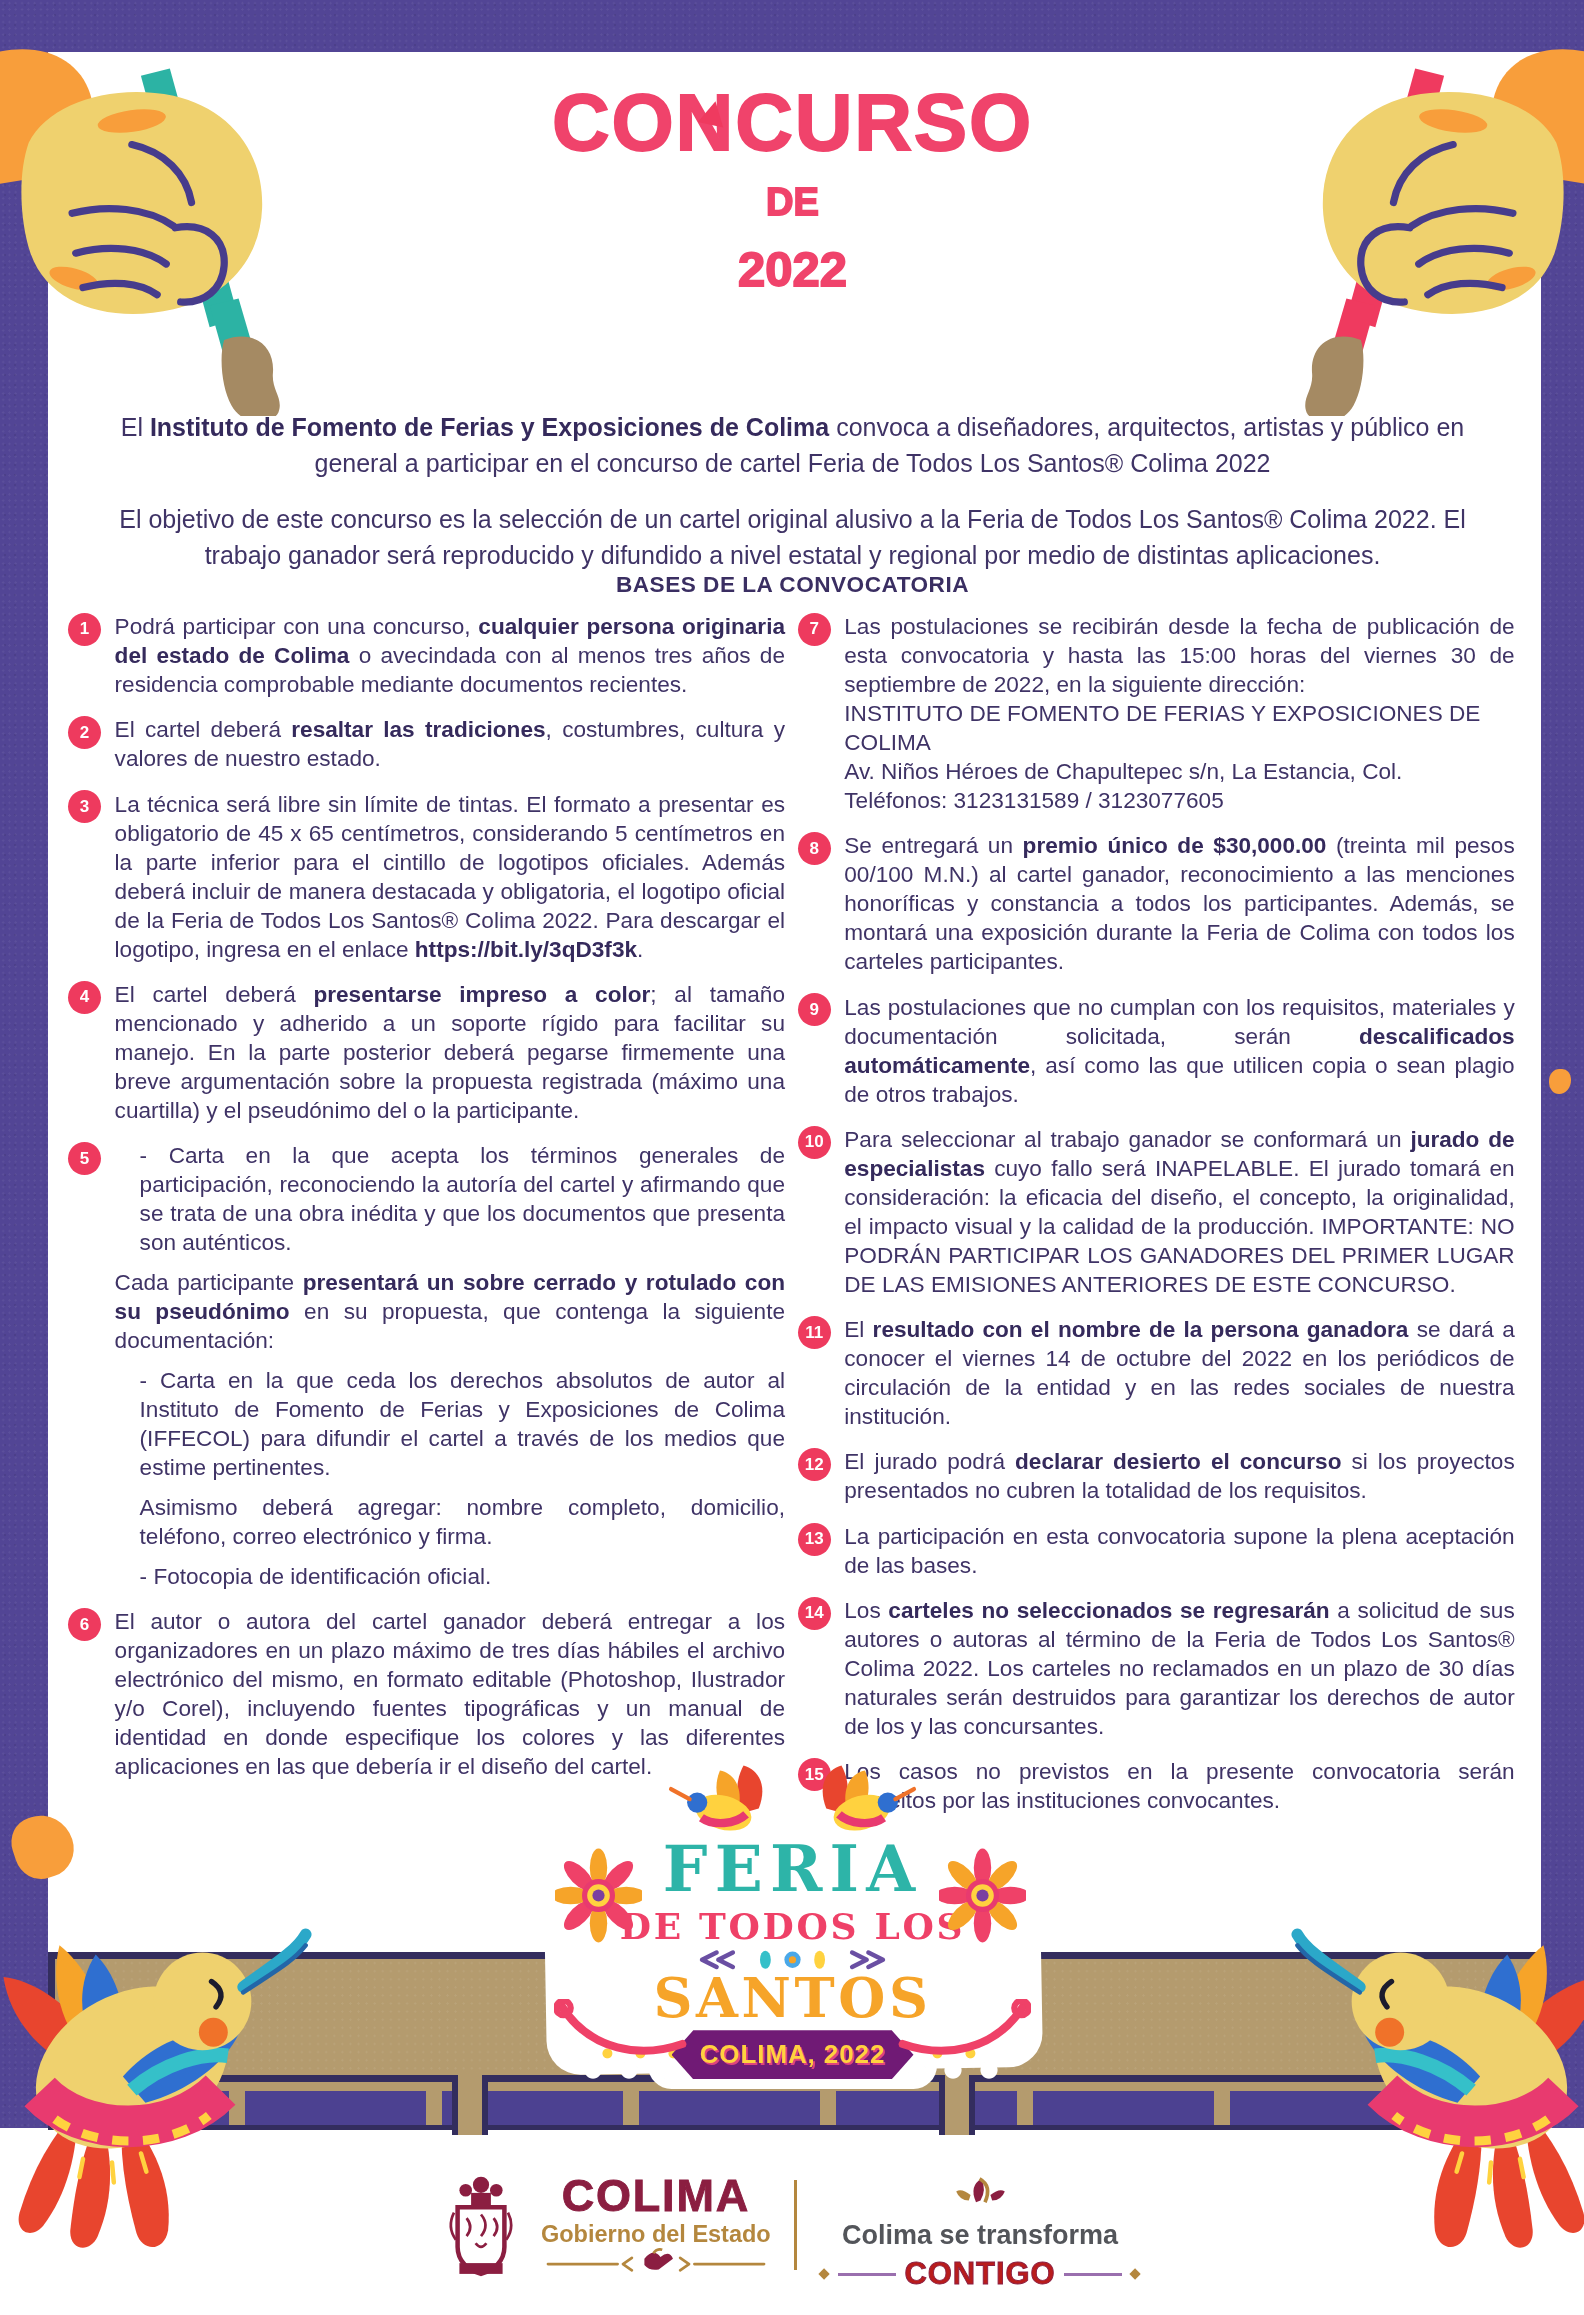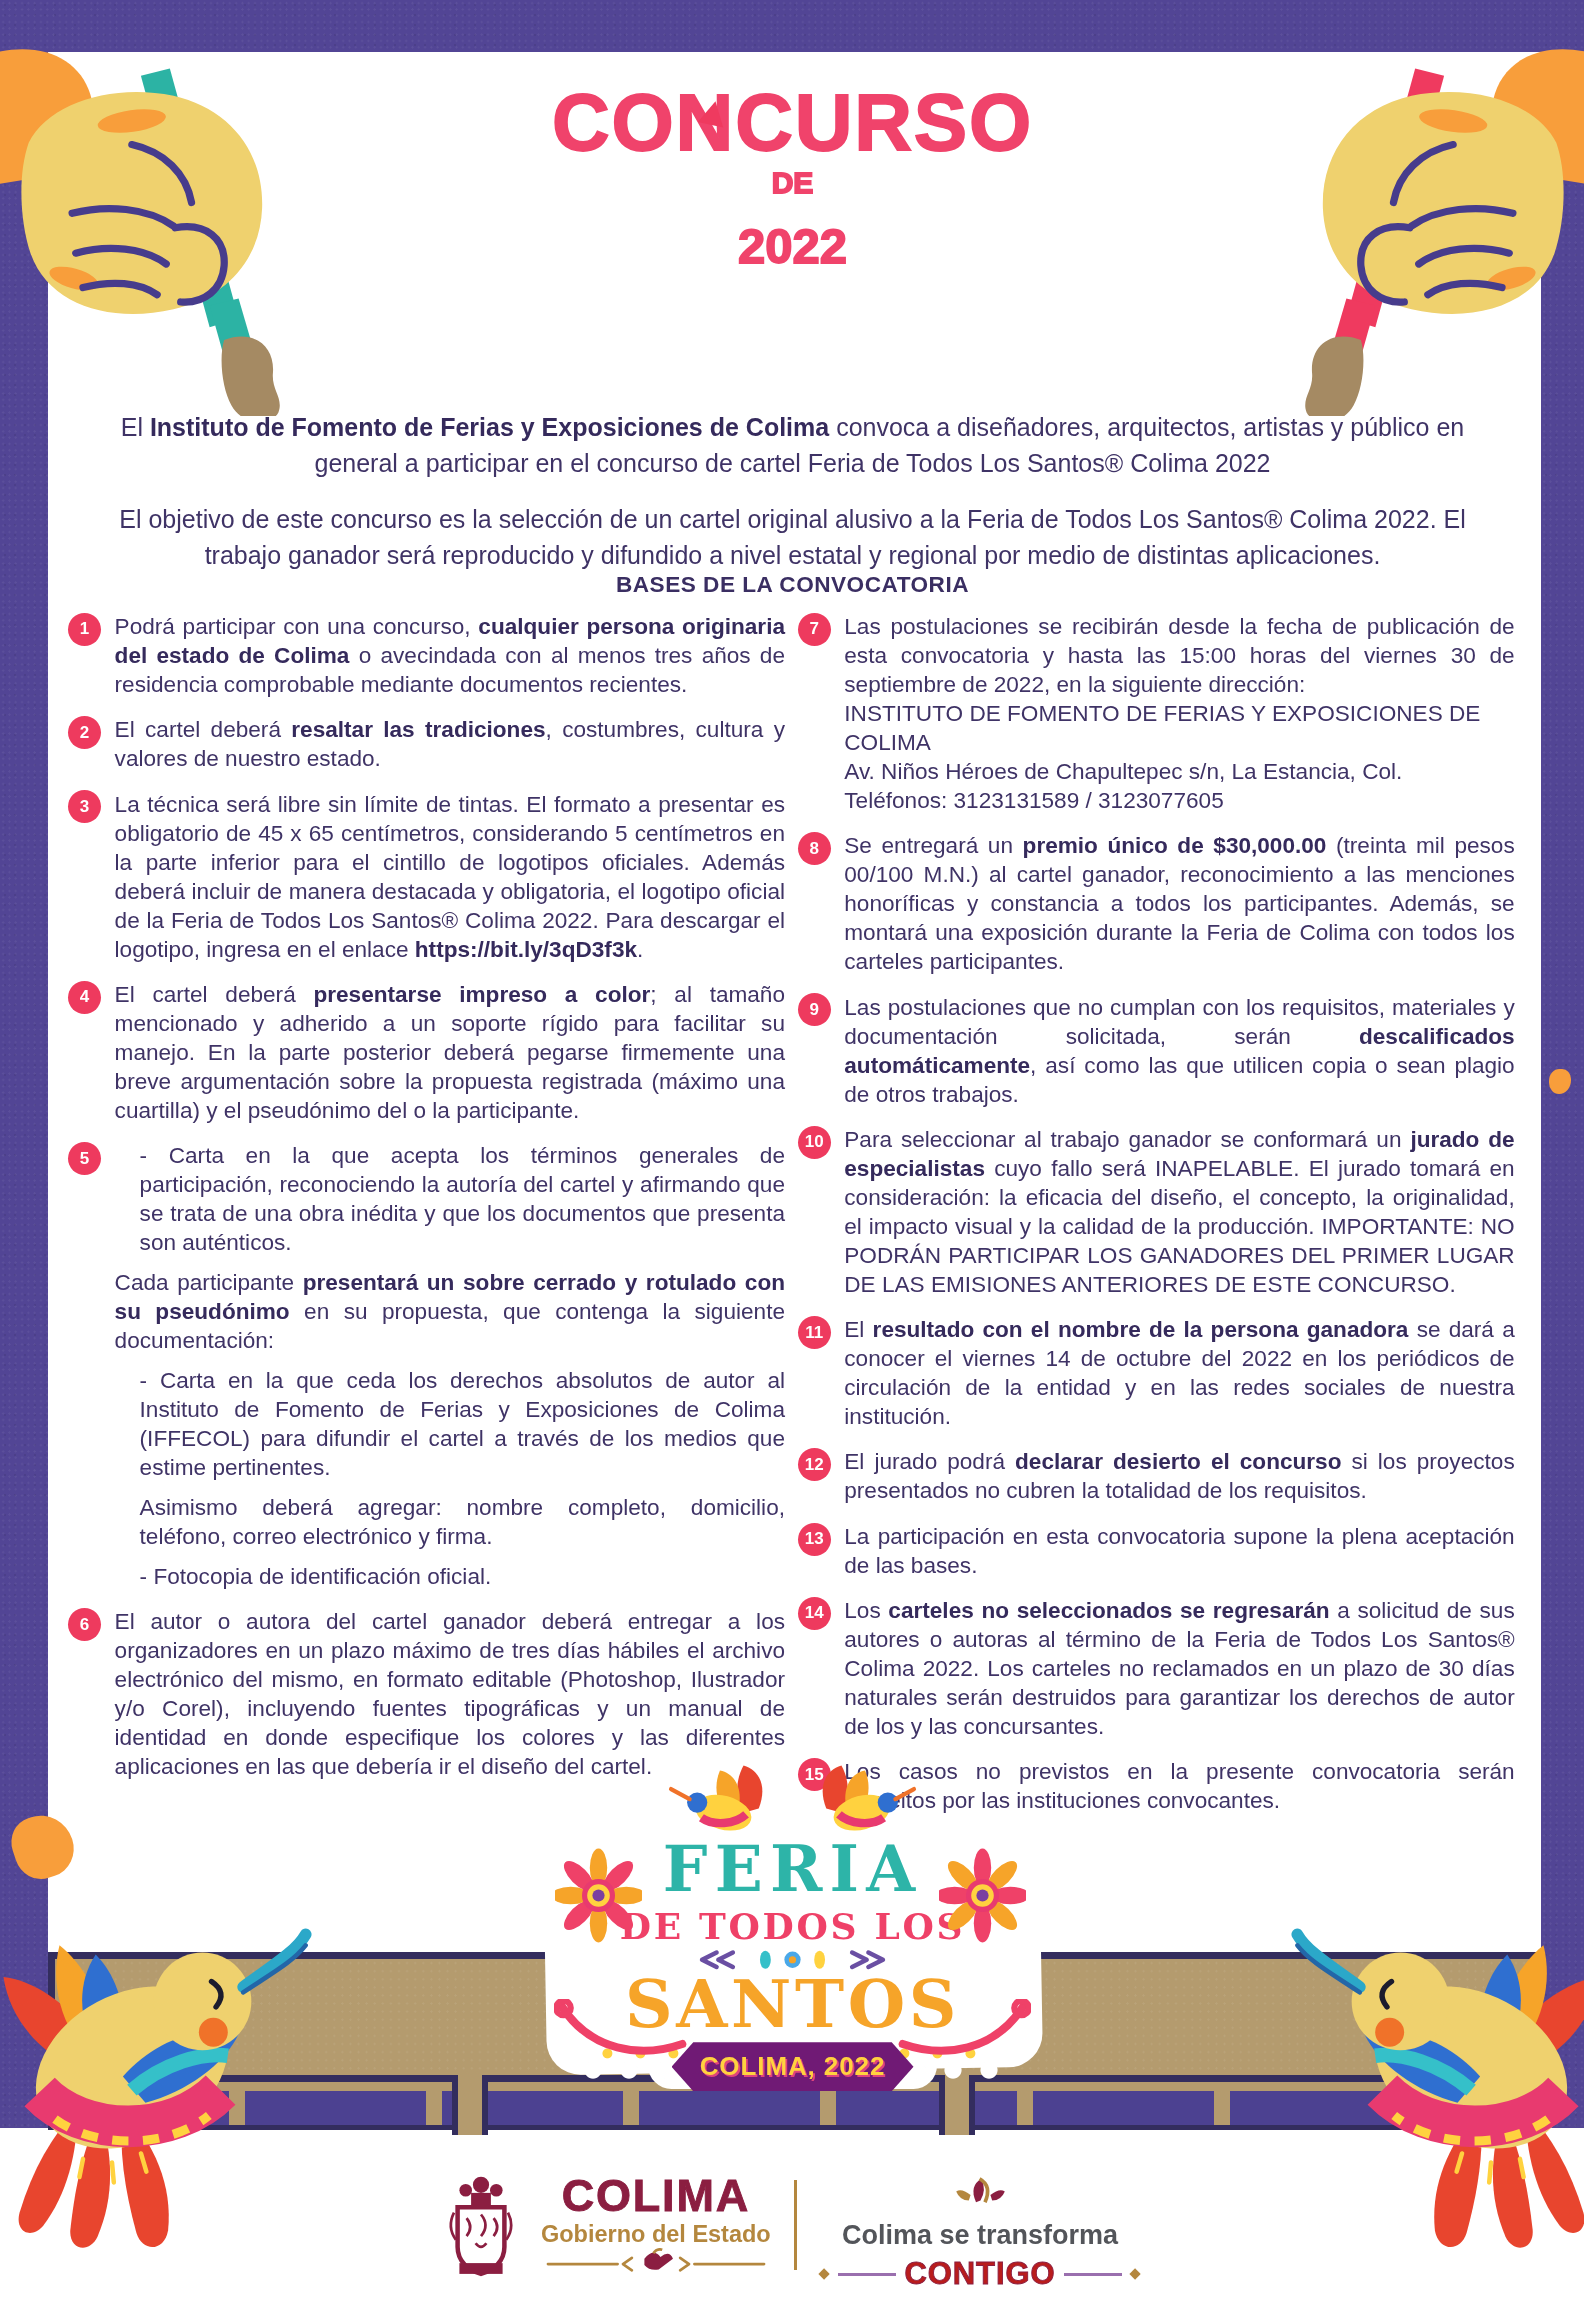--- a/index.html
+++ b/index.html
@@ -18,21 +18,21 @@
        border-right:13.6px solid transparent;border-bottom:24.4px solid #ef3a5f;transform:rotate(12deg);z-index:3;}
   .blobL{position:absolute;left:12.7px;top:1815px;width:60px;height:63px;background:#f89e3b;
          border-radius:46% 60% 52% 48%;transform:rotate(-18deg);z-index:3;}
   .dotR{position:absolute;left:1549px;top:1069px;width:22px;height:25px;background:#f89e3b;
         border-radius:52% 44% 60% 50%;z-index:3;}
   
   .title{position:absolute;left:0;top:83px;width:100%;text-align:center;color:#f0436b;
          font-weight:bold;line-height:1;z-index:2;}
   .title>div{-webkit-text-stroke:1.8px #f0436b;}
   .t1{font-size:80px;letter-spacing:1.8px;}
-  .t2{font-size:30px;margin-top:5px;}
+  .t2{font-size:38px;margin-top:20px;}
   .t3{font-size:119px;letter-spacing:1.8px;margin-top:6.3px;}
   .t4{font-size:49px;margin-top:23.5px;}
   
   .intro{position:absolute;left:87px;top:409px;width:1411px;text-align:center;color:#3f3366;
          font-size:25px;line-height:36px;z-index:2;}
   .intro p{margin:0 0 20px 0;}
   .b{font-weight:bold;color:#352a5c;}
   .section-heading{position:absolute;left:0;top:572px;width:100%;text-align:center;font-weight:bold;
                    font-size:22.6px;letter-spacing:0.5px;color:#3a2e62;z-index:2;}
   
@@ -66,21 +66,21 @@
   .blob2{position:absolute;left:118px;top:271px;width:289px;height:56px;background:#fff;border-radius:23.5px;}
   .scallops{position:absolute;left:54px;top:300px;width:416px;height:18px;
             background:radial-gradient(circle at 9px 8.1px,#fff 8.1px,transparent 9px);background-size:36px 18px;}
   .ydots{position:absolute;left:72px;top:286px;width:380px;height:11px;
          background:radial-gradient(circle at 5.4px 5.4px,#ffd23f 4.5px,transparent 5.4px);background-size:33px 11px;}
   .feria-inner{position:relative;z-index:2;}
   .feria-birds{height:76px;display:flex;justify-content:center;gap:16.3px;}
   .f1{font-family:"DejaVu Serif",serif;font-weight:bold;font-size:63px;color:#2db4a8;letter-spacing:7.2px;line-height:1;}
   .f2{font-family:"DejaVu Serif",serif;font-weight:bold;font-size:36px;color:#ef4168;letter-spacing:2.7px;margin-top:7.2px;line-height:1;}
   .orn{margin-top:3.6px;height:23.5px;}
-  .f3{font-family:"DejaVu Serif",serif;font-weight:bold;font-size:66px;color:#f6a429;letter-spacing:3.6px;line-height:1;margin-top:0px;}
+  .f3{font-family:"DejaVu Serif",serif;font-weight:bold;font-size:54px;color:#f6a429;letter-spacing:3.6px;line-height:1;margin-top:0px;}
   .banner{margin:5px auto 0;width:242px;height:49px;background:#701a75;
           clip-path:polygon(9% 0,91% 0,100% 50%,91% 100%,9% 100%,0 50%);
           display:flex;align-items:center;justify-content:center;color:#ffd23f;font-weight:bold;
           font-size:26px;letter-spacing:0.9px;text-shadow:1.8px 1.8px 0 #e0447c;}
   .flowerL{position:absolute;left:25px;top:81px;z-index:3;}
   .flowerR{position:absolute;left:409px;top:81px;z-index:3;}
   .swirlL{position:absolute;left:23.5px;top:237px;z-index:3;}
   .swirlR{position:absolute;left:365px;top:237px;z-index:3;transform:scaleX(-1);}
   
   .bird-left{position:absolute;left:-12.7px;top:1882px;z-index:5;}

